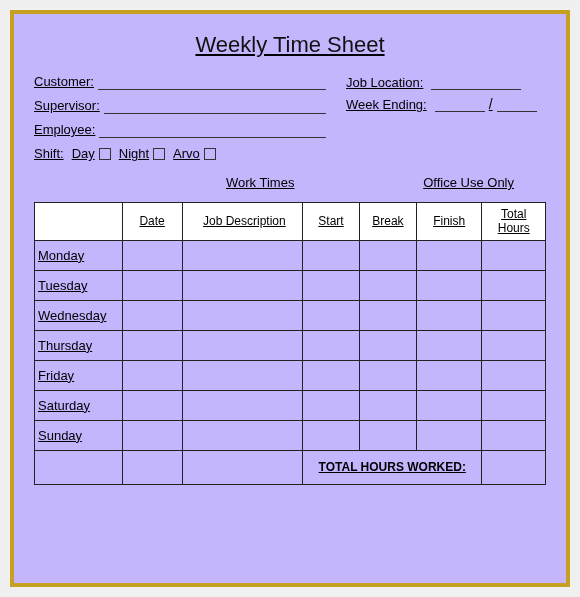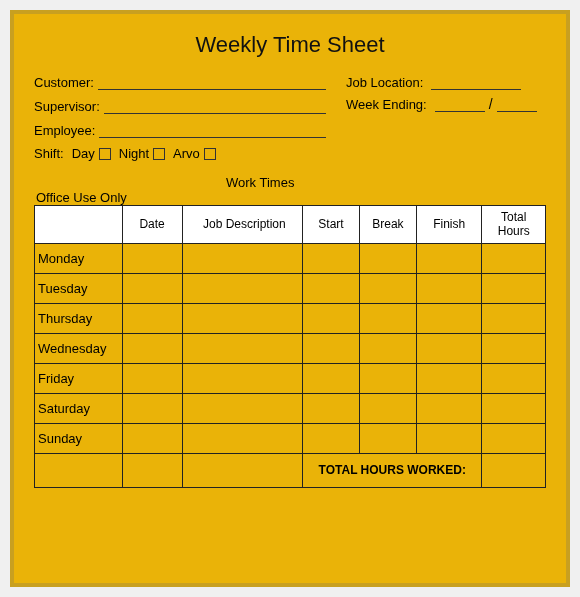--- a/index.html
+++ b/index.html
@@ -7,24 +7,25 @@
       background: #f0f0f0;
       display: flex;
       justify-content: center;
       align-items: center;
       min-height: 100vh;
       font-family: Arial, sans-serif;
     }
     .page {
       width: 560px;
       min-height: 577px;
-      background: #eab308;
+      background: #c4b5fd;
       border: 4px solid #c8a020;
       padding: 18px 20px 18px 20px;
       position: relative;
+      text-decoration: underline;
     }
     .title {
       text-align: center;
       font-size: 22px;
       font-weight: normal;
       margin-bottom: 16px;
       color: #111;
     }
     .form-section {
       display: flex;
@@ -33,21 +34,21 @@
     }
     .form-left {
       flex: 1;
       padding-right: 20px;
     }
     .form-right {
       width: 200px;
     }
     .form-row {
       display: flex;
-      align-items: center;
+      align-items: flex-start;
       margin-bottom: 8px;
     }
     .form-label {
       font-size: 13px;
       white-space: nowrap;
       margin-right: 4px;
       font-weight: normal;
     }
     .form-line {
       flex: 1;
@@ -71,23 +72,22 @@
     .checkbox {
       width: 12px;
       height: 12px;
       border: 1px solid #333;
       display: inline-block;
     }
     .work-times-header {
       display: flex;
       justify-content: space-between;
       font-size: 13px;
-      margin-bottom: 0;
+      margin-bottom: 12px;
       padding: 0 2px;
-      flex-direction: column;
     }
     .work-times-label { margin-left: 190px; }
     .office-use-label { margin-right: 30px; }
     table {
       width: 100%;
       border-collapse: collapse;
       font-size: 12px;
     }
     table, th, td {
       border: 1px solid #222;
@@ -235,30 +235,30 @@
         <tr>
       <td class="col-day day-cell">Tuesday</td>
       <td class="col-date"></td>
       <td class="col-jobdesc"></td>
       <td class="col-start"></td>
       <td class="col-break"></td>
       <td class="col-finish"></td>
       <td class="col-total"></td>
     </tr>
         <tr>
+      <td class="col-day day-cell">Wednesday</td>
+      <td class="col-date"></td>
+      <td class="col-jobdesc"></td>
+      <td class="col-start"></td>
+      <td class="col-break"></td>
+      <td class="col-finish"></td>
+      <td class="col-total"></td>
+    </tr>
+        <tr>
       <td class="col-day day-cell">Thursday</td>
-      <td class="col-date"></td>
-      <td class="col-jobdesc"></td>
-      <td class="col-start"></td>
-      <td class="col-break"></td>
-      <td class="col-finish"></td>
-      <td class="col-total"></td>
-    </tr>
-        <tr>
-      <td class="col-day day-cell">Wednesday</td>
       <td class="col-date"></td>
       <td class="col-jobdesc"></td>
       <td class="col-start"></td>
       <td class="col-break"></td>
       <td class="col-finish"></td>
       <td class="col-total"></td>
     </tr>
         <tr>
       <td class="col-day day-cell">Friday</td>
       <td class="col-date"></td>

